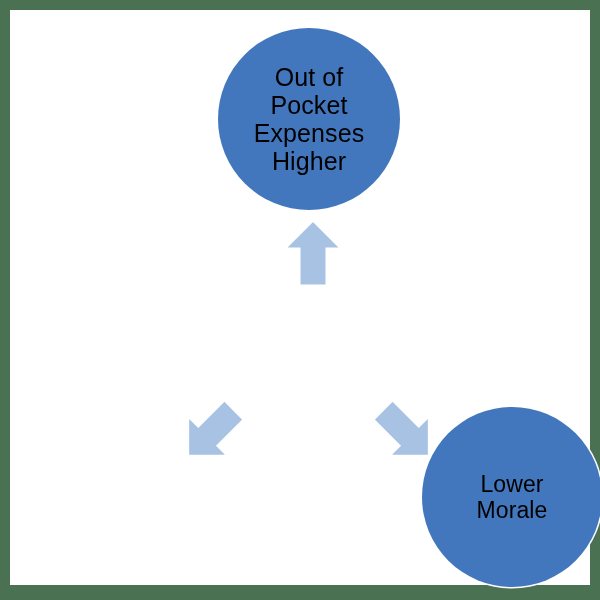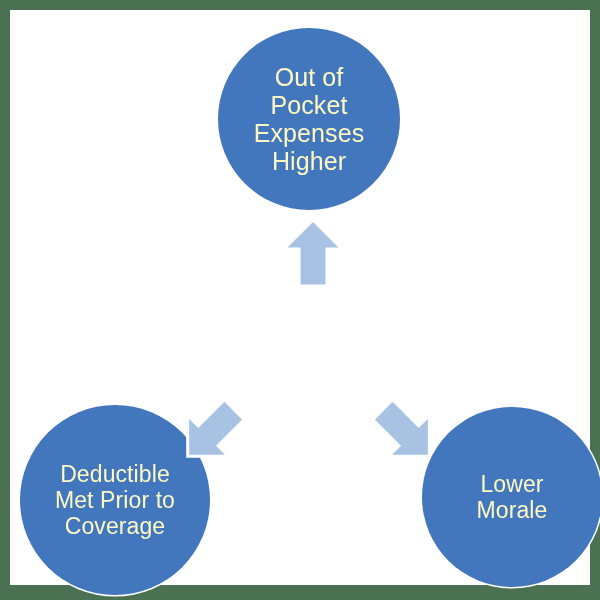--- a/index.html
+++ b/index.html
@@ -28,21 +28,21 @@
   }
   .node {
     position: absolute;
     border-radius: 50%;
     background: #4377bd;
     box-shadow: 0 0 0 1.5px #ffffff;
     display: flex;
     align-items: center;
     justify-content: center;
     text-align: center;
-    color: #fef9c3;
+    color: #000000;
     box-sizing: border-box;
     line-height: 1.13;
     letter-spacing: 0.1px;
   }
   .node-label {
     display: block;
     padding: 0 8px;
     white-space: pre-line;
   }
   #node-top {
@@ -106,25 +106,20 @@
   <div class="content-area">
 
     <div class="node" id="node-top">
       <span class="node-label">Out of
 Pocket
 Expenses
 Higher</span>
     </div>
 
 
-    <div class="node" id="node-bottom-left">
-      <span class="node-label">Deductible
-Met Prior to
-Coverage</span>
-    </div>
 
     <div class="node" id="node-bottom-right">
       <span class="node-label">Lower
 Morale</span>
     </div>
 
     <div class="arrow" id="arrow-up">
       <svg viewBox="0 0 62 70" xmlns="http://www.w3.org/2000/svg">
         <polygon points="31,2 60,31 45,31 45,68 17,68 17,31 2,31" fill="#a8c2e4" stroke="#ffffff" stroke-width="3" stroke-linejoin="miter"></polygon>
       </svg>

